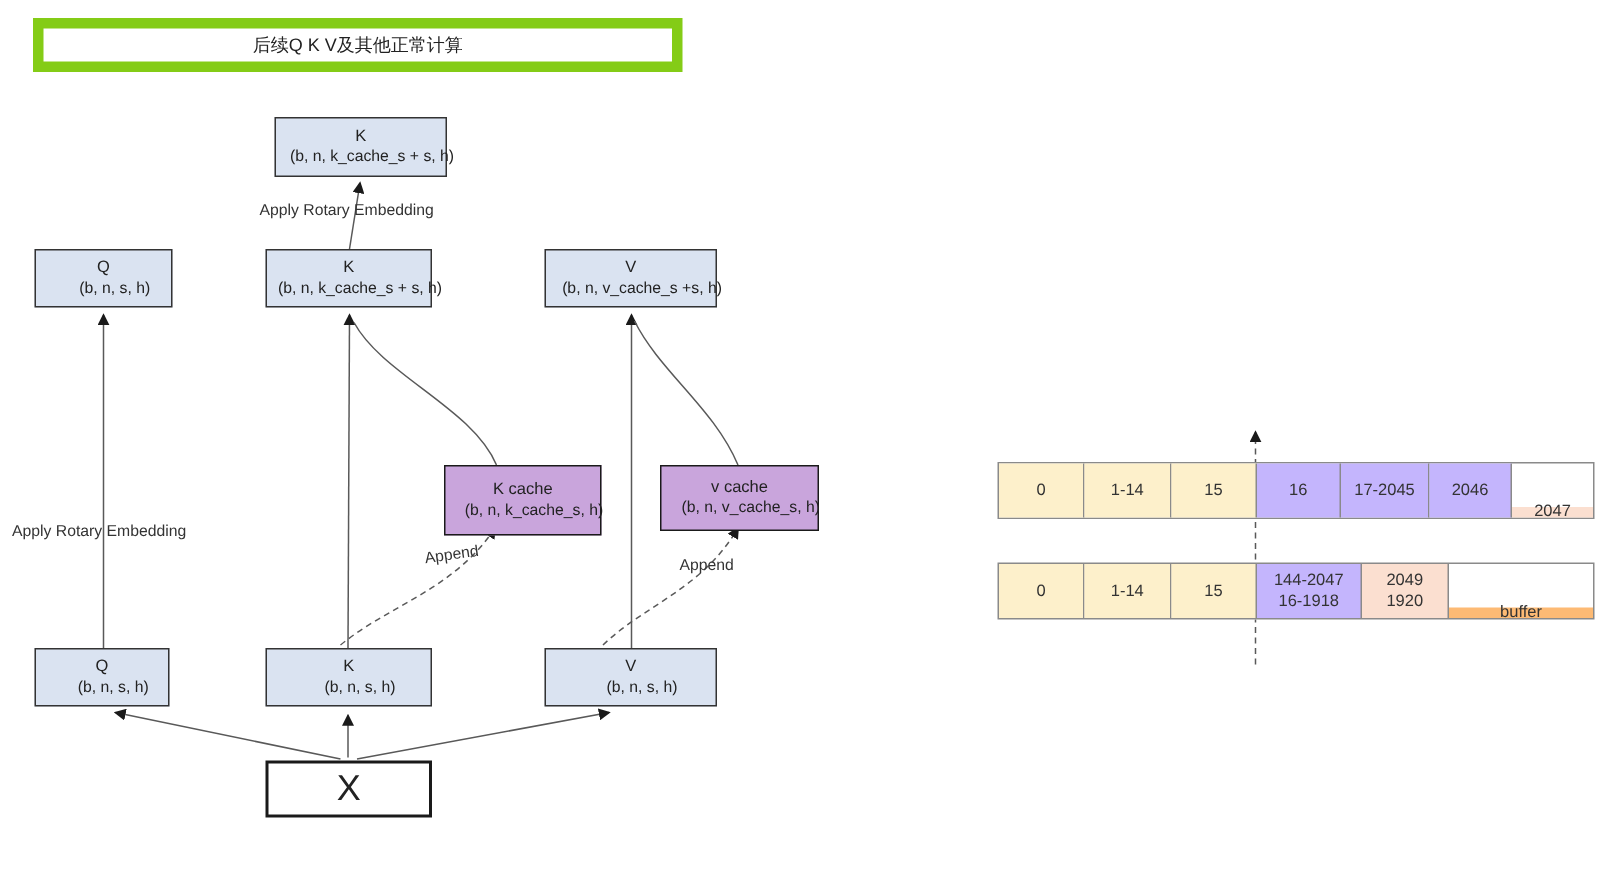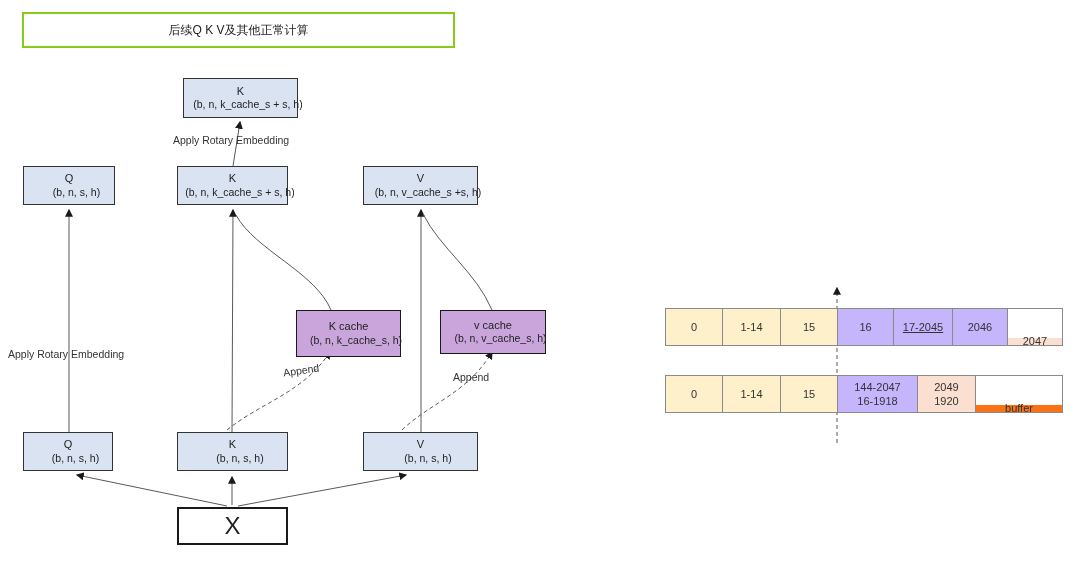--- a/index.html
+++ b/index.html
@@ -11,41 +11,41 @@
   .box{
     position:absolute;z-index:2;box-sizing:border-box;
     display:flex;flex-direction:column;align-items:center;justify-content:center;
     text-align:center;line-height:1.25;
   }
   .box .box-title{font-size:11px;color:#222;}
   .box .box-shape{font-size:10.5px;color:#222;white-space:nowrap;padding-left:15px;}
   .blue{background:#dae3f1;border:1.6px solid #333333;}
   .purple{background:#c9a5dc;border:1.6px solid #1a1a1a;}
   .white-note{
-    background:#ffffff;border:2px solid #84cc16;font-size:12px;color:#222;
+    background:#ffffff;border:7px solid #84cc16;font-size:12px;color:#222;
   }
   .x-box{background:#ffffff;border:2px solid #1a1a1a;font-size:24px;color:#222;}
   .float-label{
     position:absolute;z-index:3;font-size:10.5px;color:#333;white-space:nowrap;
   }
   
   .mem-row{
     position:absolute;z-index:2;box-sizing:border-box;display:flex;
     border:1px solid #8a8a8a;background:#fff;
   }
   .cell{
     box-sizing:border-box;border-right:1px solid #8a8a8a;
     display:flex;flex-direction:column;align-items:center;justify-content:center;
     font-size:11px;color:#333;line-height:1.3;text-align:center;
   }
   .cell:last-child{border-right:none;margin-top:29px;}
   .cell-yellow{background:#fdf0cb;}
   .cell-blue{background:#c4b5fd;}
   .cell-pink{background:#fbdfd0;}
-  .cell-gray{background:#f97316;}
+  .cell-gray{background:#fdba74;}
   .mem-title{
     position:absolute;z-index:2;font-weight:bold;font-size:24px;color:#111;
     text-align:center;letter-spacing:0.5px;
   }
 </style>
 </head>
 <body>
 
 <div id="canvas">
 
@@ -137,42 +137,42 @@
     </div>
     <div class="cell cell-yellow" style="width:58px;">
       <div>1-14</div>
     </div>
     <div class="cell cell-yellow" style="width:57px;">
       <div>15</div>
     </div>
     <div class="cell cell-blue" style="width:56px;">
       <div>16</div>
     </div>
-    <div class="cell cell-blue" style="width:59px;text-decoration:underline;">
+    <div class="cell cell-blue" style="width:59px;">
       <div>17-2045</div>
     </div>
     <div class="cell cell-blue" style="width:55px;">
       <div>2046</div>
     </div>
     <div class="cell cell-pink" style="flex:1;">
       <div>2047</div>
     </div>
   </div>
 
   <div class="mem-row" style="left:665px;top:375px;width:398px;height:38px;">
     <div class="cell cell-yellow" style="width:57px;">
       <div>0</div>
     </div>
     <div class="cell cell-yellow" style="width:58px;">
       <div>1-14</div>
     </div>
     <div class="cell cell-yellow" style="width:57px;">
       <div>15</div>
     </div>
-    <div class="cell cell-blue" style="width:80px;">
+    <div class="cell cell-blue" style="width:70px;">
       <div>144-2047</div>
       <div>16-1918</div>
     </div>
     <div class="cell cell-pink" style="width:58px;">
       <div>2049</div>
       <div>1920</div>
     </div>
     <div class="cell cell-gray" style="flex:1;">
       <div>buffer</div>
     </div>

